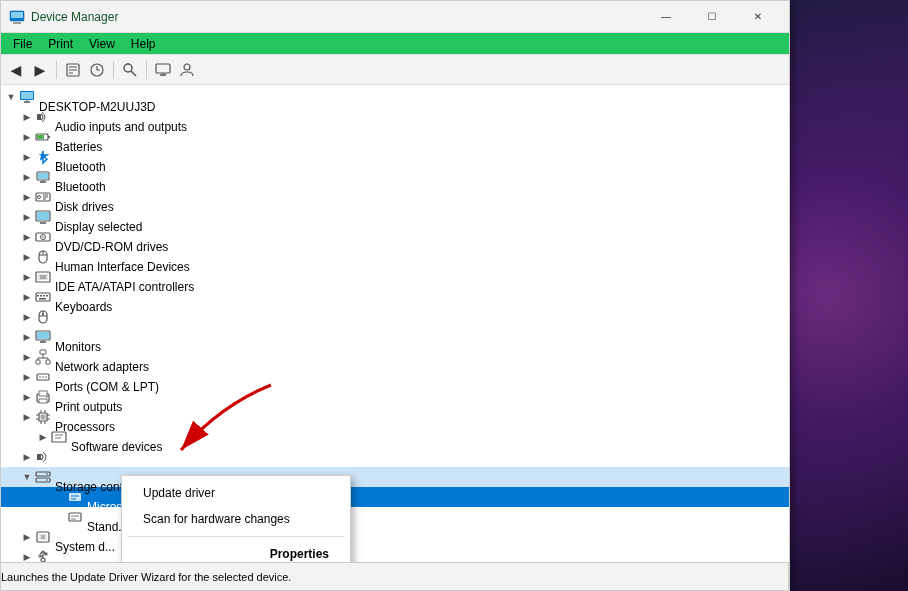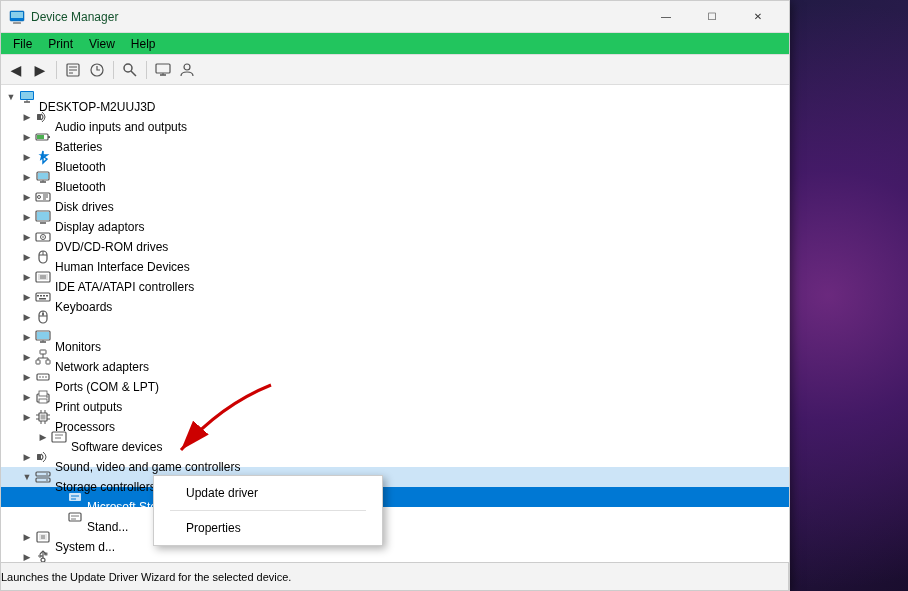--- a/index.html
+++ b/index.html
@@ -216,31 +216,30 @@
     
     .context-menu {
       position: absolute;
       top: 390px;
       left: 120px;
       width: 230px;
       background: white;
       border: 1px solid #ccc;
       box-shadow: 3px 3px 8px rgba(0,0,0,0.3);
       z-index: 100;
-      padding: 4px 16px;
-      margin-left: 32px;
+      padding: 4px 5px;
     }
 
     .ctx-item {
       padding: 6px 16px;
       cursor: pointer;
       font-size: 12px;
       color: #000;
     }
-    .ctx-item.bold { font-weight: normal; }
+    .ctx-item.bold { font-weight: bold; text-align: right; }
     .ctx-separator {
       height: 1px;
       background: #e0e0e0;
       margin: 4px 0;
     }
 
     
     .arrow-overlay {
       position: absolute;
       top: 290px;
@@ -405,21 +404,21 @@
 
       <div class="tree-item level-1">
         <div class="expander">▶</div>
         <div class="tree-icon">
           <svg width="16" height="16" viewBox="0 0 16 16">
             <rect x="1" y="2" width="14" height="10" rx="1" fill="none" stroke="#555" stroke-width="1.2"></rect>
             <rect x="2" y="3" width="12" height="8" fill="#87ceeb"></rect>
             <line x1="5" y1="14" x2="11" y2="14" stroke="#555" stroke-width="1.5"></line>
           </svg>
         </div>
-        <span class="tree-label">Display adaptors</span>
+        <span class="tree-label">Display selected</span>
       </div>
 
       <div class="tree-item level-1">
         <div class="expander">▶</div>
         <div class="tree-icon">
           <svg width="16" height="16" viewBox="0 0 16 16">
             <rect x="1" y="4" width="14" height="8" rx="1" fill="none" stroke="#555" stroke-width="1.2"></rect>
             <circle cx="8" cy="8" r="2.5" fill="none" stroke="#555" stroke-width="1"></circle>
             <circle cx="8" cy="8" r="0.8" fill="#555"></circle>
           </svg>
@@ -567,21 +566,20 @@
 
       <div class="tree-item level-1">
         <div class="expander">▶</div>
         <div class="tree-icon">
           <svg width="16" height="16" viewBox="0 0 16 16">
             <rect x="2" y="5" width="4" height="6" rx="0.5" fill="#555"></rect>
             <path d="M6 5 Q10 8 6 11" fill="none" stroke="#555" stroke-width="1.2"></path>
             <path d="M8 3 Q14 8 8 13" fill="none" stroke="#555" stroke-width="1"></path>
           </svg>
         </div>
-        <span class="tree-label">Sound, video and game controllers</span>
       </div>
 
       <div class="tree-item level-1" style="background: #cce4f7;">
         <div class="expander">▼</div>
         <div class="tree-icon">
           <svg width="16" height="16" viewBox="0 0 16 16">
             <rect x="1" y="3" width="14" height="4" rx="1" fill="none" stroke="#555" stroke-width="1.2"></rect>
             <rect x="1" y="9" width="14" height="4" rx="1" fill="none" stroke="#555" stroke-width="1.2"></rect>
             <circle cx="12" cy="5" r="0.8" fill="#555"></circle>
             <circle cx="12" cy="11" r="0.8" fill="#555"></circle>
@@ -650,20 +648,21 @@
       <defs>
         <marker id="arrowhead" markerWidth="10" markerHeight="7" refX="10" refY="3.5" orient="auto">
           <polygon points="0 0, 10 3.5, 0 7" fill="#cc0000"></polygon>
         </marker>
       </defs>
       <path d="M 170 10 Q 120 30 80 75" stroke="#cc0000" stroke-width="3" fill="none" marker-end="url(#arrowhead)"></path>
     </svg>
 
     <div class="context-menu">
       <div class="ctx-item">Update driver</div>
+      <div class="ctx-item">Scan for hardware changes</div>
       <div class="ctx-separator"></div>
       <div class="ctx-item bold">Properties</div>
     </div>
 
   </div>
 
   <div class="status-bar">
     <div class="status-section">
       <span>Launches the Update Driver Wizard for the selected device.</span>
     </div>

